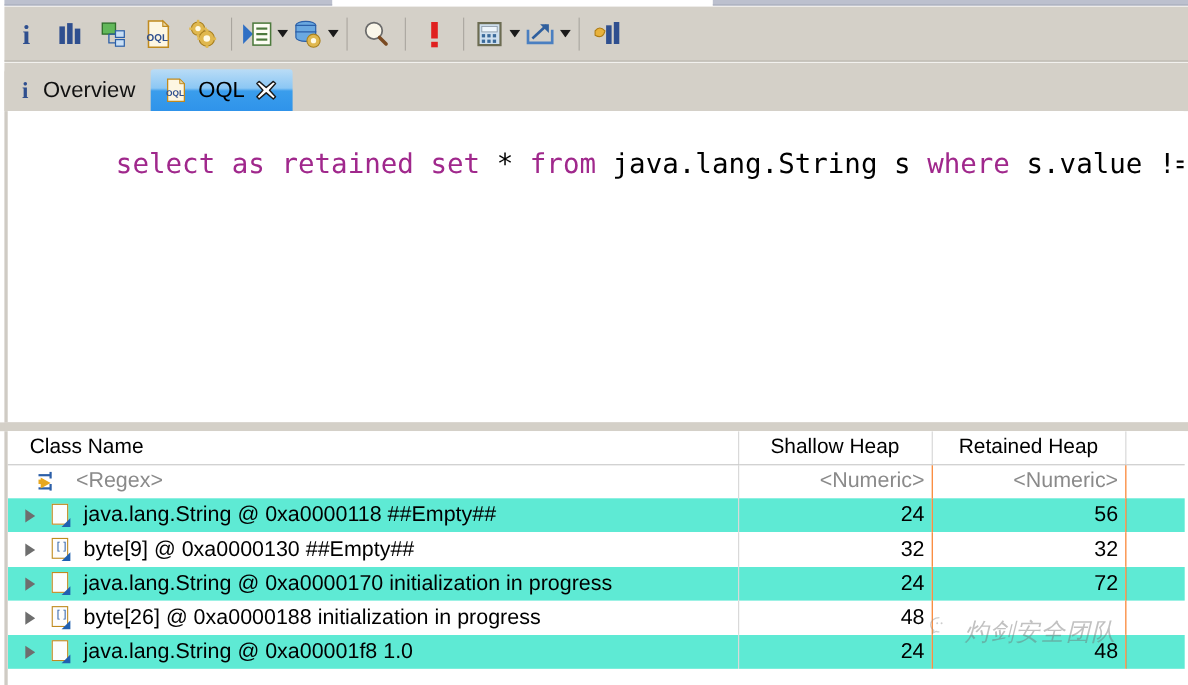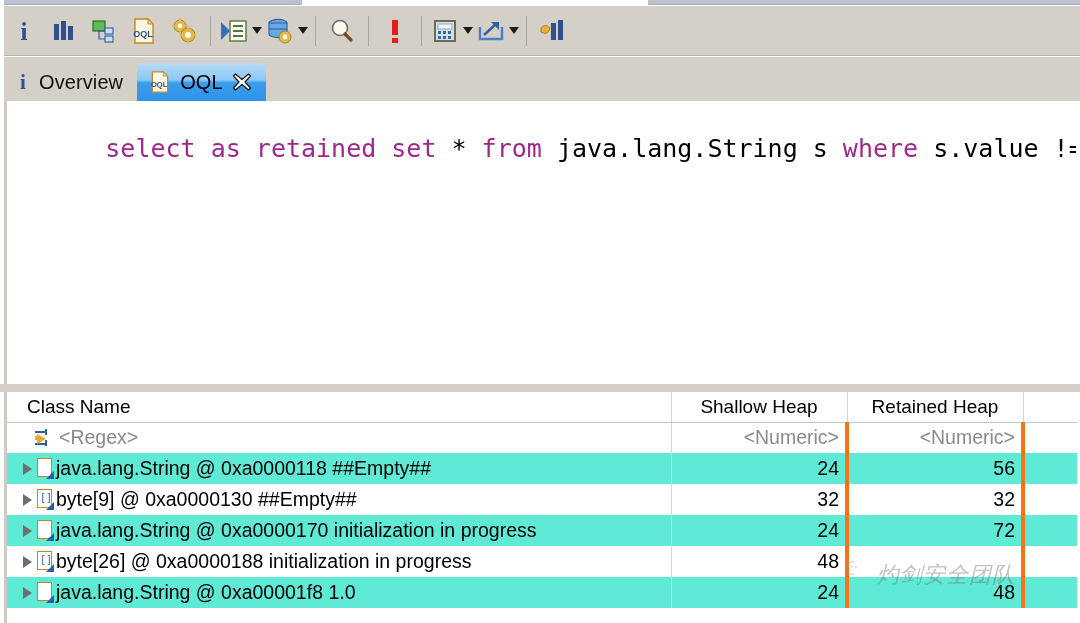--- a/index.html
+++ b/index.html
@@ -157,27 +157,27 @@
   table.results td {
     height: 31px;
     padding: 0 6px;
     box-sizing: border-box;
     color: #000;
     font-size: 19.5px;
     white-space: nowrap;
     overflow: hidden;
   }
   td.c-name { text-align: left; padding-left: 6px; border-right: 1px solid #d5d5d5; }
-  td.c-num  { text-align: right; border-right: 4px solid #f97316; }
+  td.c-num  { text-align: right; border-right: 1px solid #f97316; }
   td.c-pad  { border-right: none; }
 
   tr.filter-row td { color: #8a8a8a; background: #ffffff; }
   tr.zebra td { background: #5eead4; }
 
-  .cellflex { display: flex; align-items: center; gap: 2px; }
+  .cellflex { display: flex; align-items: center; gap: 12px; }
 
   .twisty {
     width: 13px; height: 13px;
     flex: 0 0 13px;
     margin-left: 9px;
     position: relative;
   }
   .twisty::before {
     content: "";
     position: absolute; left: 1px; top: 1px;

